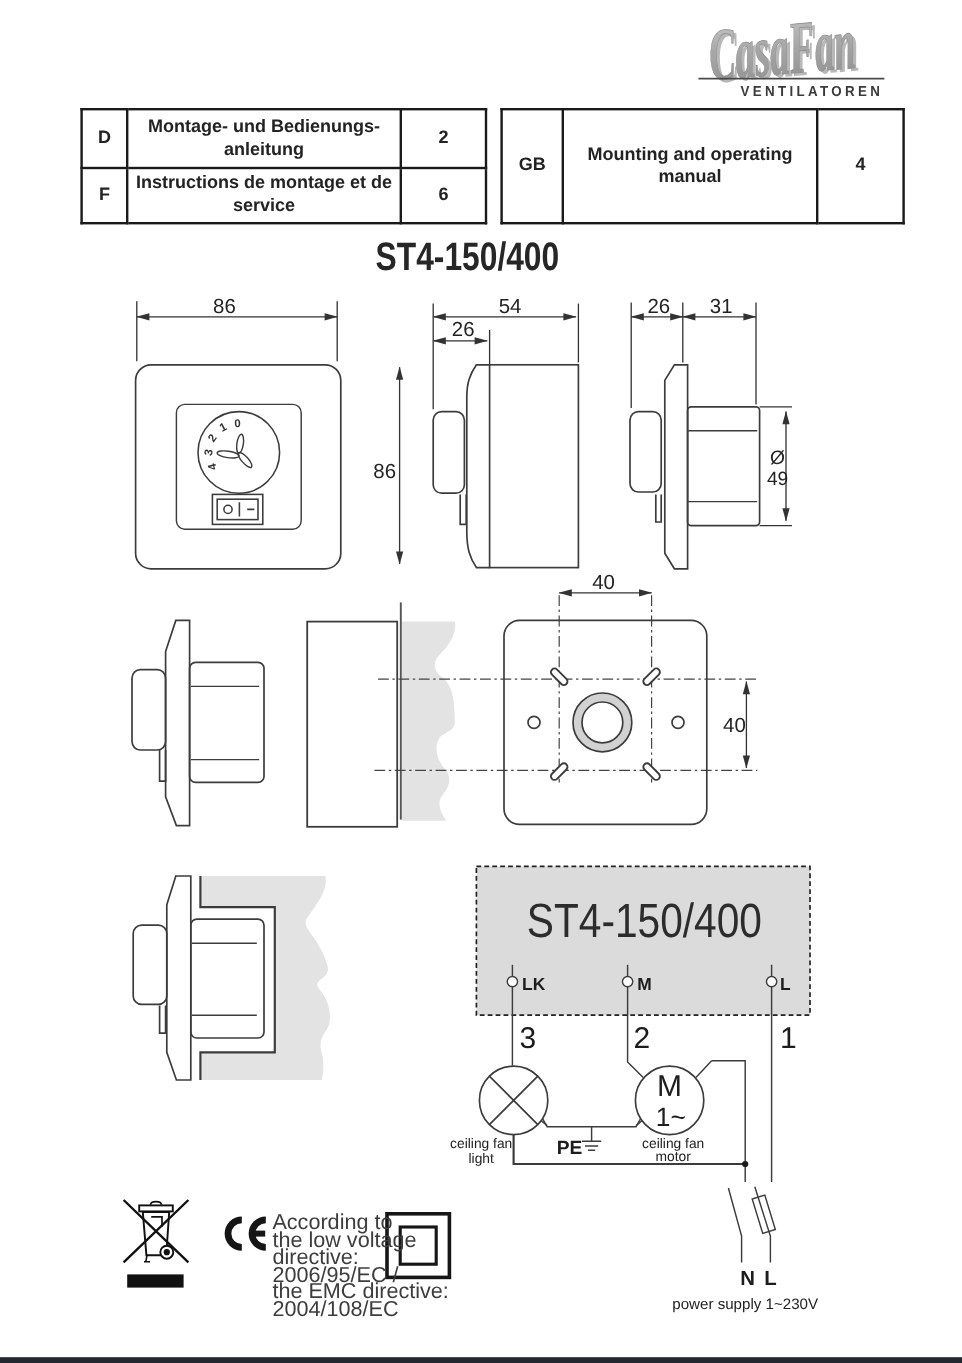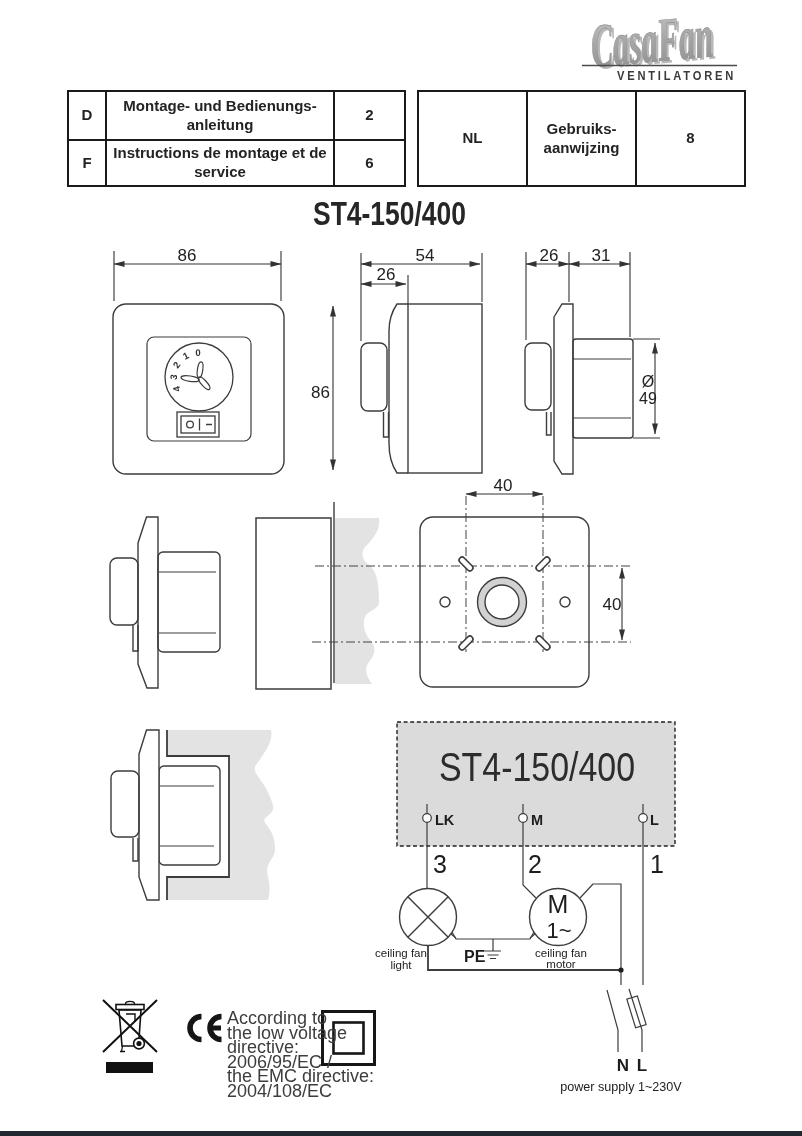--- a/index.html
+++ b/index.html
@@ -40,24 +40,24 @@
   <tr>
         <td>F</td>
         <td>Instructions de montage et de<br>service</td>
         <td>6</td>
       </tr>
 </tbody>
   </table>
 
 <table class="lang" style="left:417px;top:90px;width:329px;height:97px">
   <tbody>
-  <tr>
-        <td>NL</td>
-        <td>Gebruiks- aanwijzing</td>
-        <td>8</td>
+      <tr style="height:49px">
+        <td style="width:49px">GB</td>
+        <td style="width:210px">Mounting and operating<br>manual</td>
+        <td style="width:70px">4</td>
       </tr>
 </tbody>
   </table>
 
 <svg class="abs" style="left:280px;top:192px" width="240" height="42" viewBox="0 0 240 42">
 <text x="33" y="33" font-size="33" font-weight="bold" fill="#262626" textLength="153" lengthAdjust="spacingAndGlyphs">ST4-150/400</text>
 </svg>
 
 <svg class="abs" id="draw" style="left:0;top:0" width="802" height="1136" viewBox="0 0 802 1136">
 <defs>

